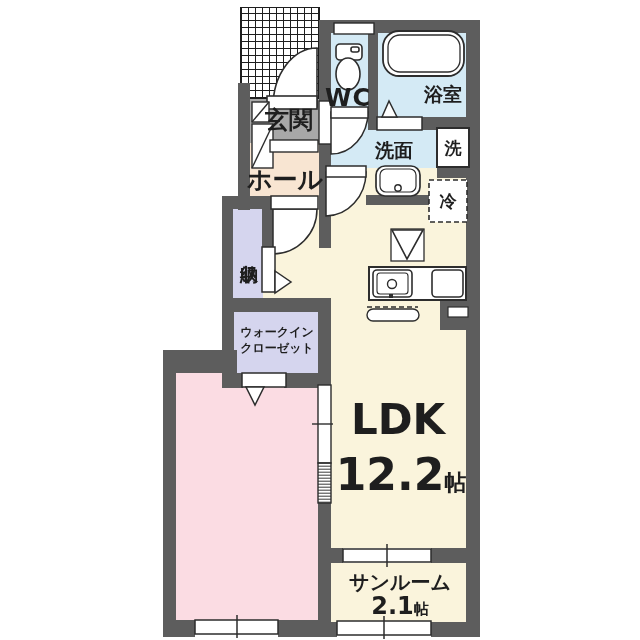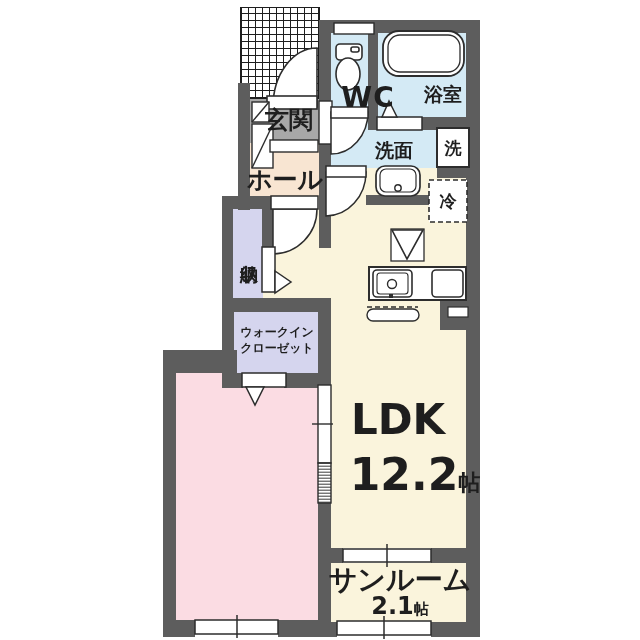--- a/index.html
+++ b/index.html
@@ -196,32 +196,32 @@
       <line x1="384" y1="616" x2="384" y2="639"></line>
     </g>
     <g stroke="#2d2d2d" stroke-width="1.5">
       <rect x="195" y="620" width="83" height="14" fill="#ffffff"></rect>
       <line x1="237" y1="615" x2="237" y2="638"></line>
     </g>
   </svg>
 
   <div class="lbl" style="left:289px;top:120px;font-size:24px;">玄関</div>
   <div class="lbl" style="left:285px;top:180px;font-size:25px;">ホール</div>
-  <div class="lbl" style="left:368px;top:98px;font-size:28px;letter-spacing:1px;">WC</div>
+  <div class="lbl" style="left:348px;top:98px;font-size:24px;letter-spacing:1px;">WC</div>
   <div class="lbl" style="left:443px;top:94px;font-size:19px;">浴室</div>
   <div class="lbl" style="left:394px;top:150px;font-size:19px;text-align:right;">洗面</div>
   <div class="lbl" style="left:453px;top:148px;font-size:17px;">洗</div>
   <div class="lbl" style="left:448px;top:201px;font-size:17px;">冷</div>
   <div class="lbl vert" style="left:249px;top:252px;font-size:18px;">収納</div>
   <div class="lbl" style="left:277px;top:341px;font-size:12px;line-height:1.3;">
     <span>ウォークイン</span><br>
     <span>クローゼット</span>
   </div>
   <div class="lbl" style="left:398px;top:420px;font-size:42px;">LDK</div>
-  <div class="lbl" style="left:401px;top:475px;font-size:44px;margin-left:14px;">
+  <div class="lbl" style="left:401px;top:475px;font-size:44px;">
     <span>12.2</span><span class="unit" style="font-size:22px;">帖</span>
   </div>
-  <div class="lbl" style="left:400px;top:582px;font-size:28px;font-family:Liberation Mono, monospace;">サンルーム</div>
+  <div class="lbl" style="left:400px;top:582px;font-size:20px;">サンルーム</div>
   <div class="lbl" style="left:400px;top:606px;font-size:24px;">
     <span>2.1</span><span class="unit" style="font-size:15px;">帖</span>
   </div>
 
 </div>
 
 </body></html>

